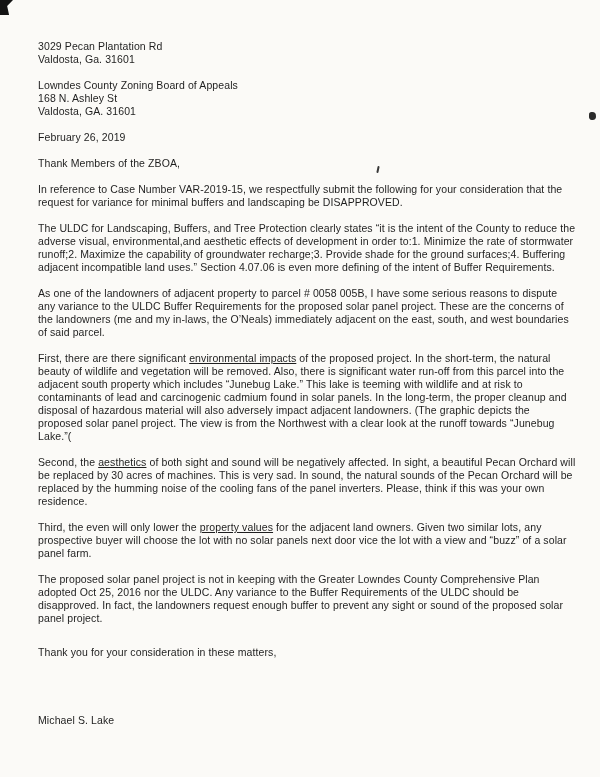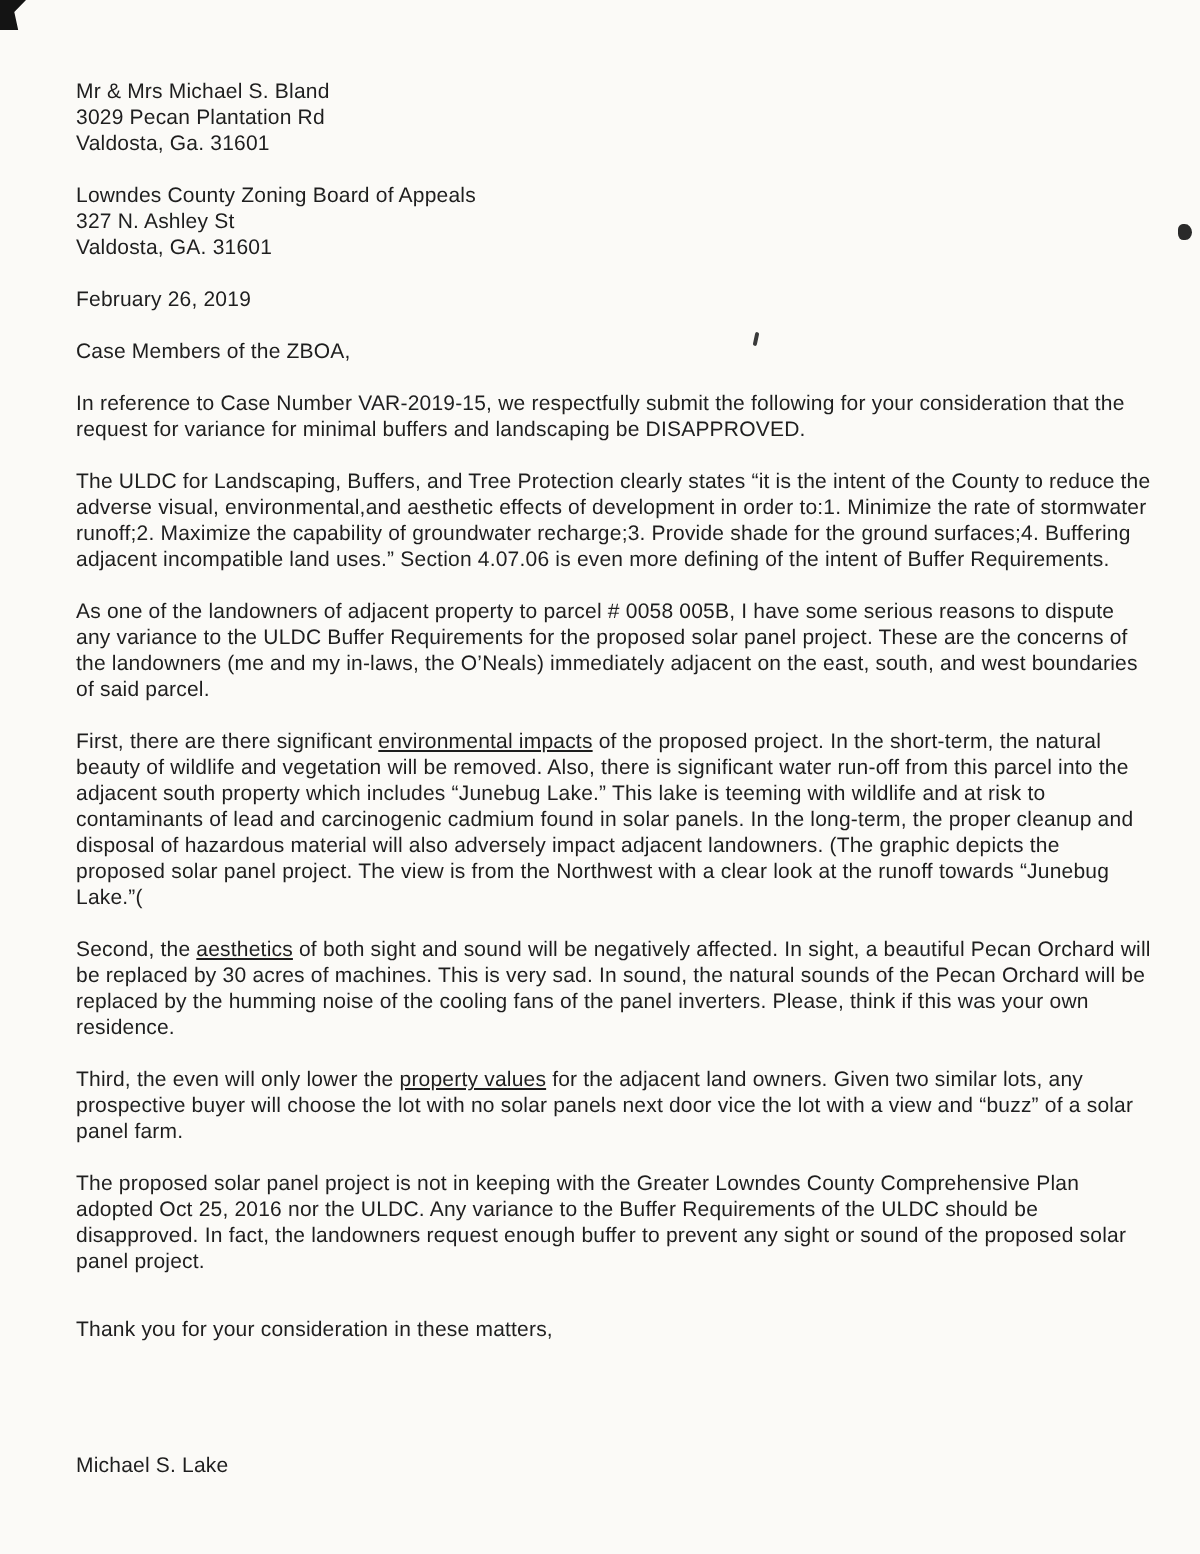--- a/index.html
+++ b/index.html
@@ -76,34 +76,33 @@
 </head>
 <body>
 
 <div class="page" style="background: rgb(251, 250, 247); color: rgb(30, 30, 30);">
 
   <div class="corner-artifact"></div>
   <div class="speck speck-edge-right"></div>
   <div class="speck speck-tick"></div>
 
   <div class="block sender">
-    <div class="addr-line">Mr &amp; Mrs Michael S. Bland</div>
     <div class="addr-line">3029 Pecan Plantation Rd</div>
     <div class="addr-line">Valdosta, Ga. 31601</div>
   </div>
 
   <div class="block recipient">
     <div class="addr-line">Lowndes County Zoning Board of Appeals</div>
-    <div class="addr-line">327 N. Ashley St</div>
+    <div class="addr-line">168 N. Ashley St</div>
     <div class="addr-line">Valdosta, GA. 31601</div>
   </div>
 
   <div class="block date">February 26, 2019</div>
 
-  <div class="block salutation">Case Members of the ZBOA,</div>
+  <div class="block salutation">Thank Members of the ZBOA,</div>
 
   <div class="body">
       <p class="para"><span>In reference to Case Number VAR-2019-15, we respectfully submit the following for your consideration that the request for variance for minimal buffers and landscaping be DISAPPROVED.</span></p>
       <p class="para"><span>The ULDC for Landscaping, Buffers, and Tree Protection clearly states “it is the intent of the County to reduce the adverse visual, environmental,and aesthetic effects of development in order to:1. Minimize the rate of stormwater runoff;2. Maximize the capability of groundwater recharge;3. Provide shade for the ground surfaces;4. Buffering adjacent incompatible land uses.” Section 4.07.06 is even more defining of the intent of Buffer Requirements.</span></p>
       <p class="para"><span>As one of the landowners of adjacent property to parcel # 0058 005B, I have some serious reasons to dispute any variance to the ULDC Buffer Requirements for the proposed solar panel project. These are the concerns of the landowners (me and my in-laws, the O’Neals) immediately adjacent on the east, south, and west boundaries of said parcel.</span></p>
       <p class="para"><span>First, there are there significant </span><span class="emph">environmental impacts</span><span> of the proposed project. In the short-term, the natural beauty of wildlife and vegetation will be removed. Also, there is significant water run-off from this parcel into the adjacent south property which includes “Junebug Lake.” This lake is teeming with wildlife and at risk to contaminants of lead and carcinogenic cadmium found in solar panels. In the long-term, the proper cleanup and disposal of hazardous material will also adversely impact adjacent landowners. (The graphic depicts the proposed solar panel project. The view is from the Northwest with a clear look at the runoff towards “Junebug Lake.”(</span></p>
       <p class="para"><span>Second, the </span><span class="emph">aesthetics</span><span> of both sight and sound will be negatively affected. In sight, a beautiful Pecan Orchard will be replaced by 30 acres of machines. This is very sad. In sound, the natural sounds of the Pecan Orchard will be replaced by the humming noise of the cooling fans of the panel inverters. Please, think if this was your own residence.</span></p>
       <p class="para"><span>Third, the even will only lower the </span><span class="emph">property values</span><span> for the adjacent land owners. Given two similar lots, any prospective buyer will choose the lot with no solar panels next door vice the lot with a view and “buzz” of a solar panel farm.</span></p>
       <p class="para"><span>The proposed solar panel project is not in keeping with the Greater Lowndes County Comprehensive Plan adopted Oct 25, 2016 nor the ULDC. Any variance to the Buffer Requirements of the ULDC should be disapproved. In fact, the landowners request enough buffer to prevent any sight or sound of the proposed solar panel project.</span></p>
     </div>

